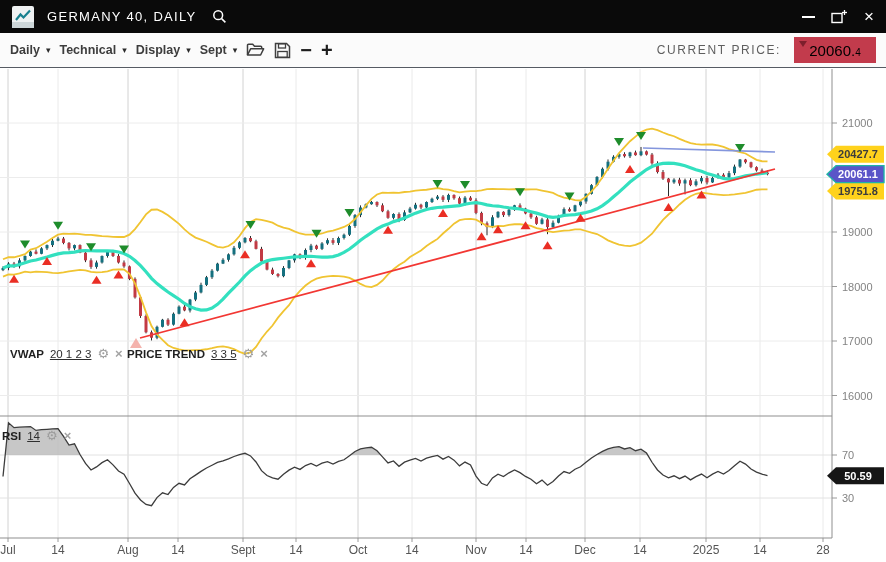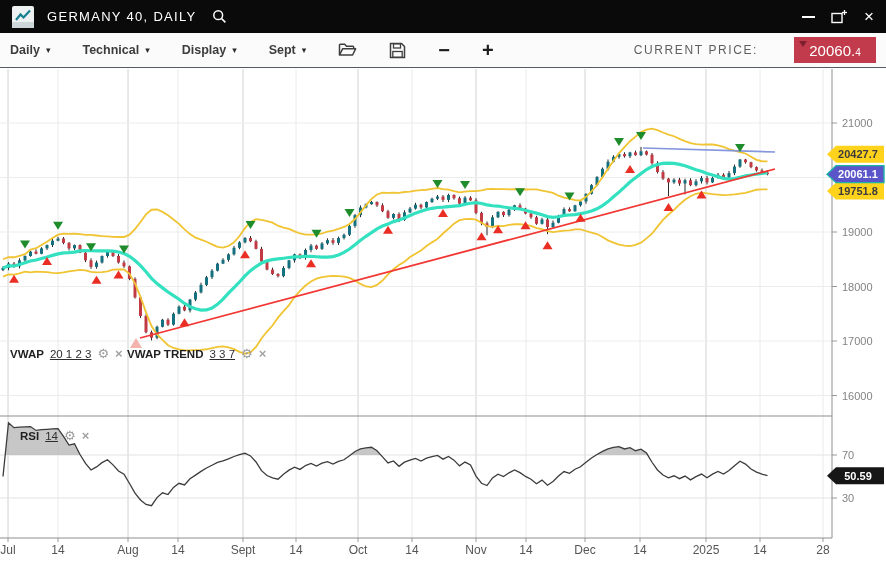--- a/index.html
+++ b/index.html
@@ -6,27 +6,27 @@
   .window{position:relative;width:886px;height:562px;background:#fff;overflow:hidden;}
   
   .titlebar{height:33px;background:#0a0a0a;display:flex;align-items:center;padding:0 12px;gap:13px;text-align:right;}
   .app-logo{width:22px;height:22px;flex:0 0 auto;}
   .title{color:#fff;font-size:13px;letter-spacing:1.3px;white-space:nowrap;}
   .search-ic{margin-left:2px;display:flex;align-items:center;cursor:pointer;}
   .win-controls{margin-left:auto;display:flex;align-items:center;gap:16px;}
   .min-bar{width:13px;height:2px;background:#fff;cursor:pointer;}
   .close-x{color:#fff;font-size:17px;font-weight:400;line-height:1;cursor:pointer;}
   
-  .toolbar{height:34px;background:#fbfbfb;border-bottom:1px solid #565b63;display:flex;align-items:center;padding:0 10px;gap:32px;}
+  .toolbar{height:34px;background:#fbfbfb;border-bottom:1px solid #565b63;display:flex;align-items:center;padding:0 10px;gap:9px;}
   .menu{display:flex;align-items:center;gap:6px;font-size:12.5px;font-weight:700;color:#3d3d3d;cursor:pointer;white-space:nowrap;}
   .menu .arrow{font-size:9px;color:#2b2b2b;}
   .tool-ic{display:flex;align-items:center;cursor:pointer;}
   .zoombtn{font-size:20px;font-weight:700;color:#1e1e1e;line-height:20px;cursor:pointer;}
   .cp-label{margin-left:auto;font-size:12px;letter-spacing:1.6px;color:#5e5e5e;white-space:nowrap;}
-  .badge{position:relative;width:82px;height:26px;display:flex;align-items:center;justify-content:center;color:#ffffff;font-size:15px;cursor:pointer;}
+  .badge{position:relative;width:82px;height:26px;display:flex;align-items:center;justify-content:center;color:#000000;font-size:15px;cursor:pointer;}
   .badge .frac{font-size:10px;align-self:center;margin-top:5px;}
   .badge.red{margin-left:4px;}
   .badge.red::before{content:"";position:absolute;left:5px;top:4px;border-left:4px solid transparent;border-right:4px solid transparent;border-top:6px solid #7d1f2c;}
   .badge.teal{margin-left:15px;margin-right:-10px;}
   .badge.teal::after{content:"";position:absolute;right:4px;top:3px;border-left:4px solid transparent;border-right:4px solid transparent;border-bottom:6px solid #0d565e;}
   
   .chart-wrap{position:relative;width:886px;height:494px;background:#fff;}
   .chart-wrap svg{position:absolute;left:0;top:0;}
   svg text{font-family:"Liberation Sans","DejaVu Sans",sans-serif;}
   .ind-row{position:absolute;display:flex;align-items:center;gap:6px;font-size:11.5px;color:#1f1f1f;white-space:nowrap;}
@@ -511,26 +511,26 @@
         <text x="858" y="411.86575" text-anchor="middle" font-size="11" font-weight="bold" fill="#ffffff">50.59</text>
       </svg>
 
     <div class="ind-row" style="left:10px;top:279px;align-items:center;">
       <span class="ind-name">VWAP</span>
       <span class="ind-params">20 1 2 3</span>
       <span class="ind-gear">⚙</span>
       <span class="ind-x">×</span>
     </div>
     <div class="ind-row" style="left:127px;top:279px;">
-      <span class="ind-name">VWAP TREND</span>
-      <span class="ind-params">3 3 7</span>
+      <span class="ind-name">PRICE TREND</span>
+      <span class="ind-params">3 3 5</span>
       <span class="ind-gear">⚙</span>
       <span class="ind-x">×</span>
     </div>
-    <div class="ind-row" style="left:20px;top:361px;">
+    <div class="ind-row" style="left:2px;top:361px;">
       <span class="ind-name">RSI</span>
       <span class="ind-params">14</span>
       <span class="ind-gear">⚙</span>
       <span class="ind-x">×</span>
     </div>
   </div>
 
 </div>
 
 </body></html>

